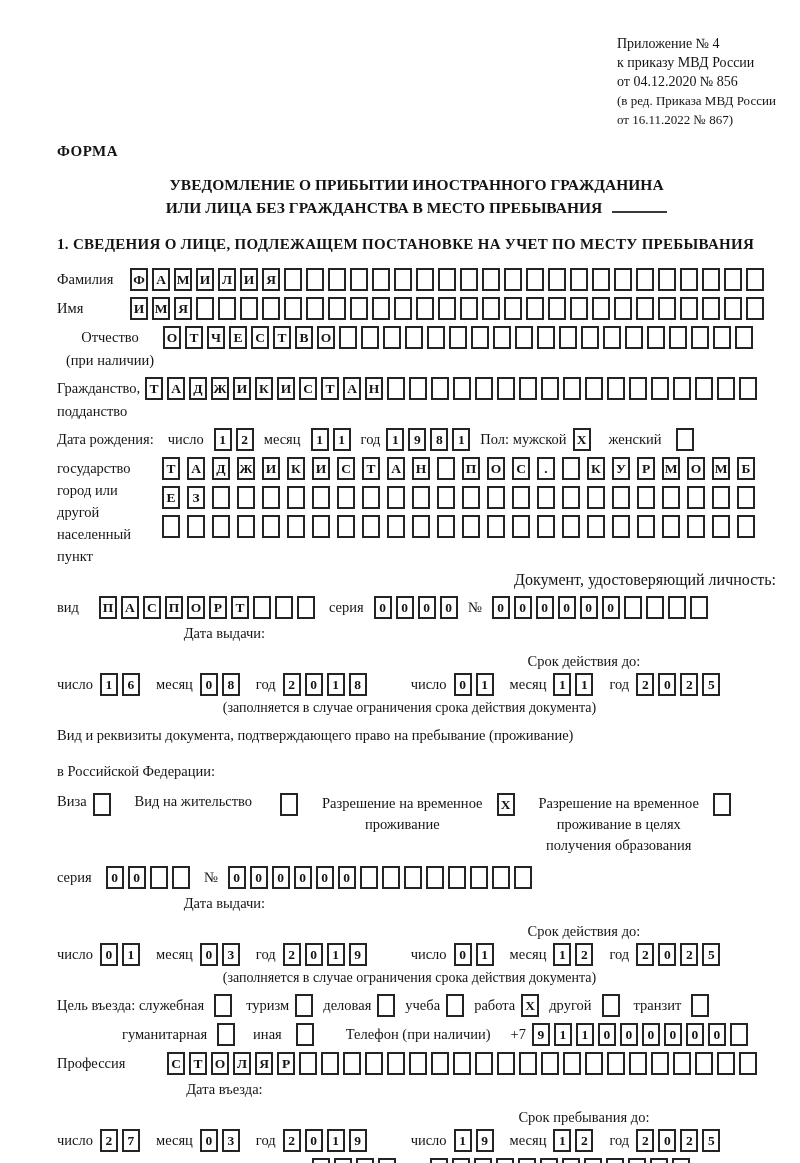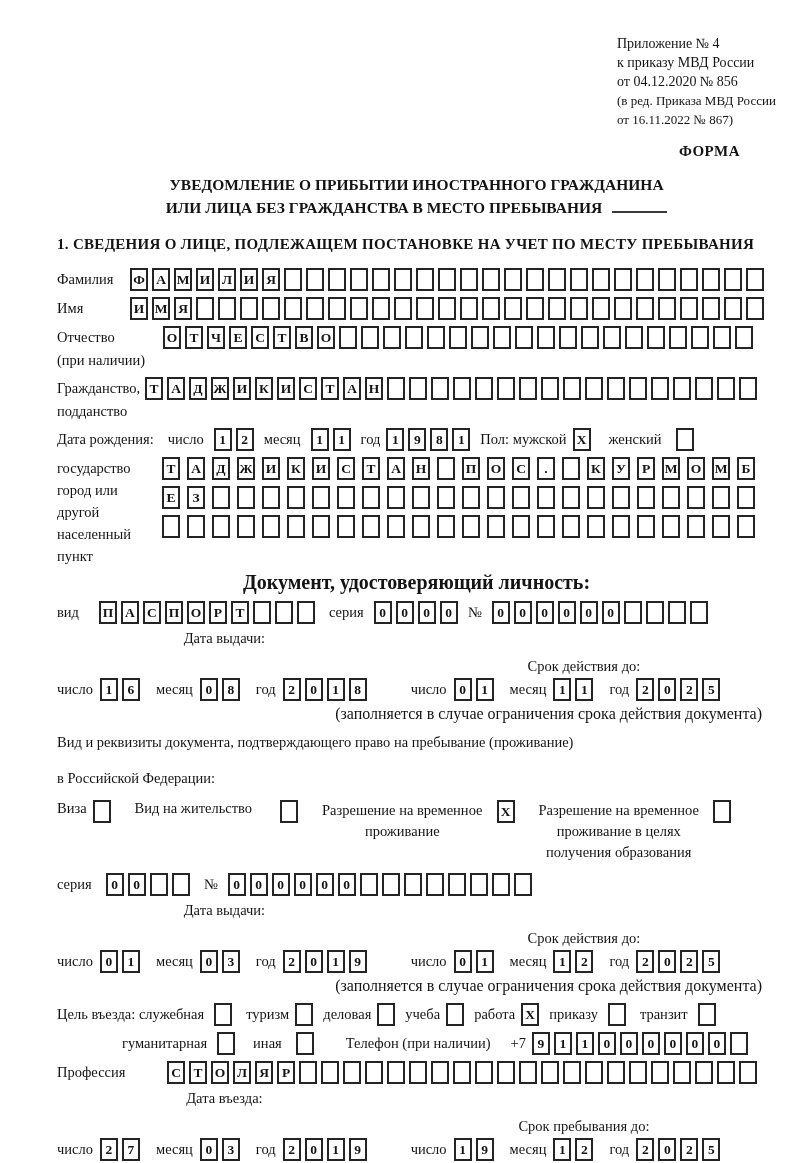--- a/index.html
+++ b/index.html
@@ -10,21 +10,21 @@
     font-family: "Liberation Serif", "DejaVu Serif", serif;
     font-size: 14.5px;
   }
   .page { width: 800px; min-height: 1163px; padding: 34px 24px 18px 57px; position: relative; }
 
   
   .appendix { margin-left: 560px; line-height: 19px; }
   .appendix .l { font-size: 14px; }
   .appendix .s { font-size: 13px; }
   .appendix .s:first-of-type { margin-top: 4px; }
-  .form-label { text-align: right; padding-right: 36px; font-weight: bold; font-size: 15px; margin-top: 14px; letter-spacing: .5px; }
+  .form-label { padding-right: 36px; font-weight: bold; font-size: 15px; margin-top: 14px; letter-spacing: .5px; }
 
   
   .title { text-align: center; font-weight: bold; font-size: 15.5px; line-height: 23px; margin-top: 13px; }
   .blank-line { display: inline-block; width: 55px; height: 15px; border-bottom: 2.5px solid #3a3a3a; margin-left: 10px; }
   .sec-heading { font-weight: bold; font-size: 15px; margin-top: 17px; margin-bottom: 15px; letter-spacing: .3px; }
 
   
   .row { display: flex; align-items: center; margin-bottom: 6px; }
   .row.top { align-items: flex-start; }
   .lbl { flex: none; }
@@ -37,44 +37,44 @@
     width: 18px; height: 23px;
     border: 2px solid #242424;
     margin-right: 4px;
     align-items: center; justify-content: center;
     font-size: 13.5px; font-weight: bold;
   }
   .cells.wide .cell { margin-right: 7px; }
 
   .w73  { width: 73px; }
   .w88  { width: 88px; }
-  .w106 { width: 106px; }
+  .w106 { width: 106px; align-items: center; }
   .w105 { width: 105px; }
   .w86  { width: 86px; }
   .w110 { width: 110px; }
   .w165 { width: 165px; }
 
   
   .date-hdr { display: flex; margin-bottom: 3px; }
   .date-hdr .h1 { width: 340px; text-align: center; }
   .date-hdr .h2 { width: 390px; text-align: center; margin-top: 28px; }
   .date-row .lbl { margin-right: 7px; }
   .date-row .cells { margin-right: 12px; }
   .date-row .sp { width: 28px; flex: none; }
-  .note { text-align: right; font-size: 16px; padding-right: 14px; margin-top: -2px; margin-bottom: 8px; }
+  .note { text-align: center; font-size: 14px; padding-right: 14px; margin-top: -2px; margin-bottom: 8px; }
 
   .gap6  { width: 6px;  flex: none; }
   .gap10 { width: 10px; flex: none; }
   .gap14 { width: 14px; flex: none; }
   .gap20 { width: 20px; flex: none; }
   .gap28 { width: 28px; flex: none; }
   .gap45 { width: 45px; flex: none; }
 
   .center-stack { text-align: center; line-height: 21px; }
-  .doc-head { text-align: center; font-weight: bold; font-size: 20px; margin: 4px 0 7px 0; }
+  .doc-head { text-align: right; font-weight: normal; font-size: 16px; margin: 4px 0 7px 0; }
   .plain-line { line-height: 23px; margin-bottom: 13px; }
   .mb10 { margin-bottom: 10px; }
 </style>
 </head>
 <body>
 
 <div class="page">
 
   <div class="appendix">
     <div class="l">Приложение № 4</div>
@@ -584,21 +584,21 @@
     <span class="cells">
         <span class="cell"></span>
       </span>
       <span class="gap6"></span>
     <span class="lbl">работа</span>
       <span class="gap6"></span>
     <span class="cells">
         <span class="cell">X</span>
       </span>
       <span class="gap6"></span>
-    <span class="lbl">приказу</span>
+    <span class="lbl">другой</span>
       <span class="gap10"></span>
     <span class="cells">
         <span class="cell"></span>
       </span>
       <span class="gap10"></span>
     <span class="lbl">транзит</span>
       <span class="gap10"></span>
     <span class="cells">
         <span class="cell"></span>
       </span>

